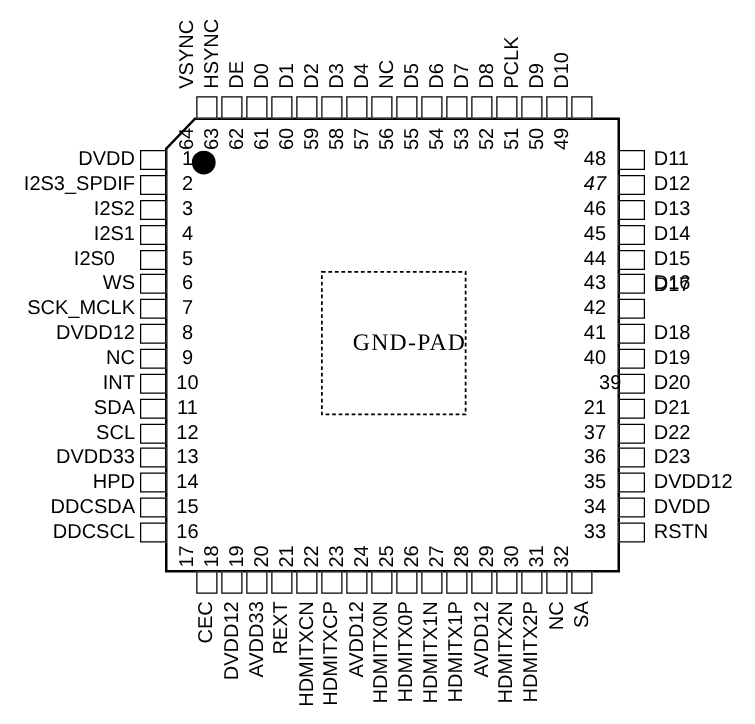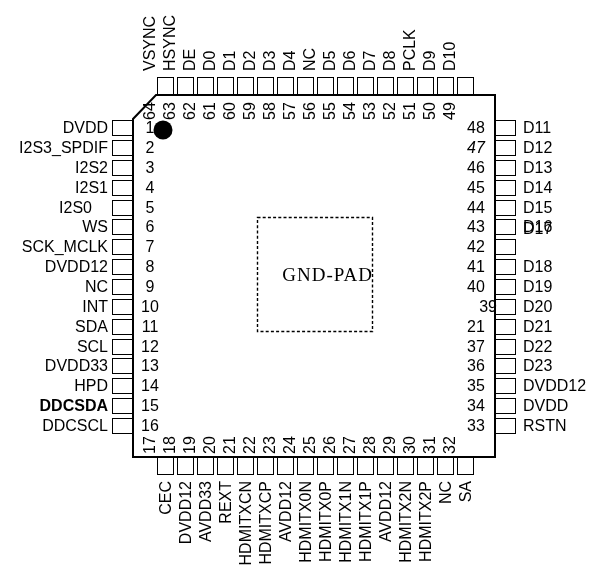--- a/index.html
+++ b/index.html
@@ -129,21 +129,21 @@
       <div class="pin-num center" style="left: 139px; top: 338.5px; width: 22px;">12</div>
       <div class="pin-label" style="right: 496px; top: 338.5px;">SCL</div>
       <div class="pin-box" style="left: 112px; top: 358.4px; width: 21px; height: 16px;"></div>
       <div class="pin-num center" style="left: 139px; top: 358.4px; width: 22px;">13</div>
       <div class="pin-label" style="right: 496px; top: 358.4px;">DVDD33</div>
       <div class="pin-box" style="left: 112px; top: 378.3px; width: 21px; height: 16px;"></div>
       <div class="pin-num center" style="left: 139px; top: 378.3px; width: 22px;">14</div>
       <div class="pin-label" style="right: 496px; top: 378.3px;">HPD</div>
       <div class="pin-box" style="left: 112px; top: 398.1px; width: 21px; height: 16px;"></div>
       <div class="pin-num center" style="left: 139px; top: 398.1px; width: 22px;">15</div>
-      <div class="pin-label" style="right: 496px; top: 398.1px; font-weight: bold;">DDCSDA</div>
+      <div class="pin-label" style="right: 496px; top: 398.1px;">DDCSDA</div>
       <div class="pin-box" style="left: 112px; top: 418px; width: 21px; height: 16px;"></div>
       <div class="pin-num center" style="left: 139px; top: 418px; width: 22px;">16</div>
       <div class="pin-label" style="right: 496px; top: 418px;">DDCSCL</div>
       <div class="pin-box" style="left: 495px; top: 418px; width: 21px; height: 16px;"></div>
       <div class="pin-num center" style="left: 465px; top: 418px; width: 22px;">33</div>
       <div class="pin-label" style="left: 523px; top: 418px;">RSTN</div>
       <div class="pin-box" style="left: 495px; top: 398.1px; width: 21px; height: 16px;"></div>
       <div class="pin-num center" style="left: 465px; top: 398.1px; width: 22px;">34</div>
       <div class="pin-label" style="left: 523px; top: 398.1px;">DVDD</div>
       <div class="pin-box" style="left: 495px; top: 378.3px; width: 21px; height: 16px;"></div>

